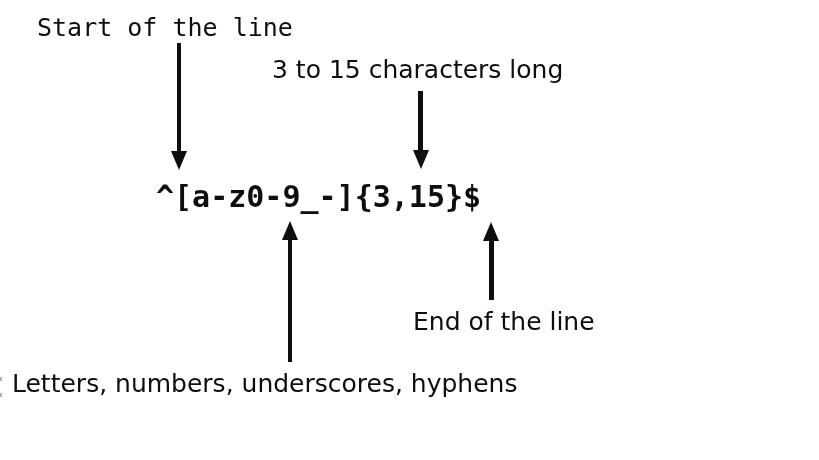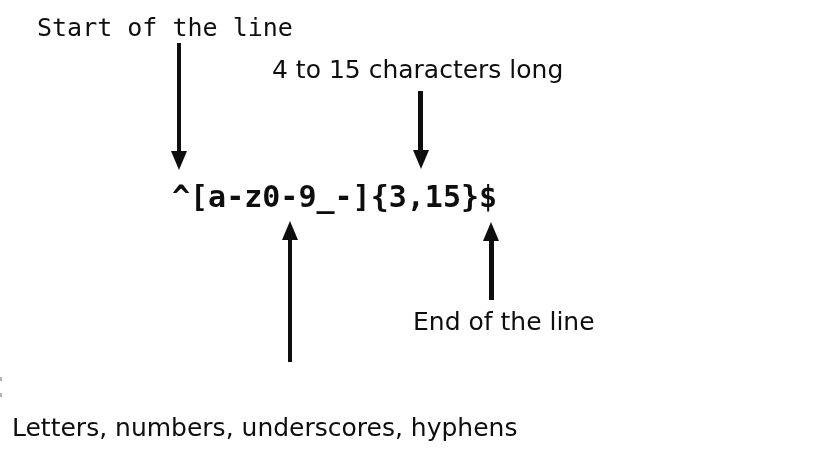--- a/index.html
+++ b/index.html
@@ -25,21 +25,21 @@
   }
   .sans-label{
     position:absolute;
     font-family:"DejaVu Sans","Liberation Sans",sans-serif;
     font-size:25px;line-height:30px;
     color:var(--color-ink);
     white-space:nowrap;
   }
   .regex{
     position:absolute;
-    left:172px;top:179px;
+    left:156px;top:179px;
     font-family:"DejaVu Sans Mono","Liberation Mono",monospace;
     font-weight:bold;
     font-size:30px;line-height:36px;
     letter-spacing:0;
     color:var(--color-ink);
     white-space:pre;
   }
   .arrow{position:absolute;}
   .arrow .shaft{
     position:absolute;
@@ -88,39 +88,39 @@
 
 <div id="canvas">
 
   <div class="mono-label" style="left:37px;top:13px;">Start of the line</div>
 
   <div class="arrow" id="arrow-start">
     <div class="shaft"></div>
     <div class="head head-down"></div>
   </div>
 
-  <div class="sans-label" style="left:272px;top:55px;">4 to 15 characters long</div>
+  <div class="sans-label" style="left:272px;top:55px;">3 to 15 characters long</div>
 
   <div class="arrow" id="arrow-length">
     <div class="shaft"></div>
     <div class="head head-down"></div>
   </div>
 
   <div class="regex">^[a-z0-9_-]{3,15}$</div>
 
   <div class="arrow" id="arrow-charset">
     <div class="head head-up"></div>
     <div class="shaft"></div>
   </div>
 
   <div class="arrow" id="arrow-end">
     <div class="head head-up"></div>
     <div class="shaft"></div>
   </div>
 
   <div class="sans-label" style="left:413px;top:307px;text-align:right;">End of the line</div>
 
-  <div class="sans-label" style="left:12px;top:369px;margin-top:44px;">Letters, numbers, underscores, hyphens</div>
+  <div class="sans-label" style="left:12px;top:369px;">Letters, numbers, underscores, hyphens</div>
 
   <div class="edge-artifact" id="edge-artifact-1"></div>
   <div class="edge-artifact" id="edge-artifact-2"></div>
 
 </div>
 
 </body></html>

